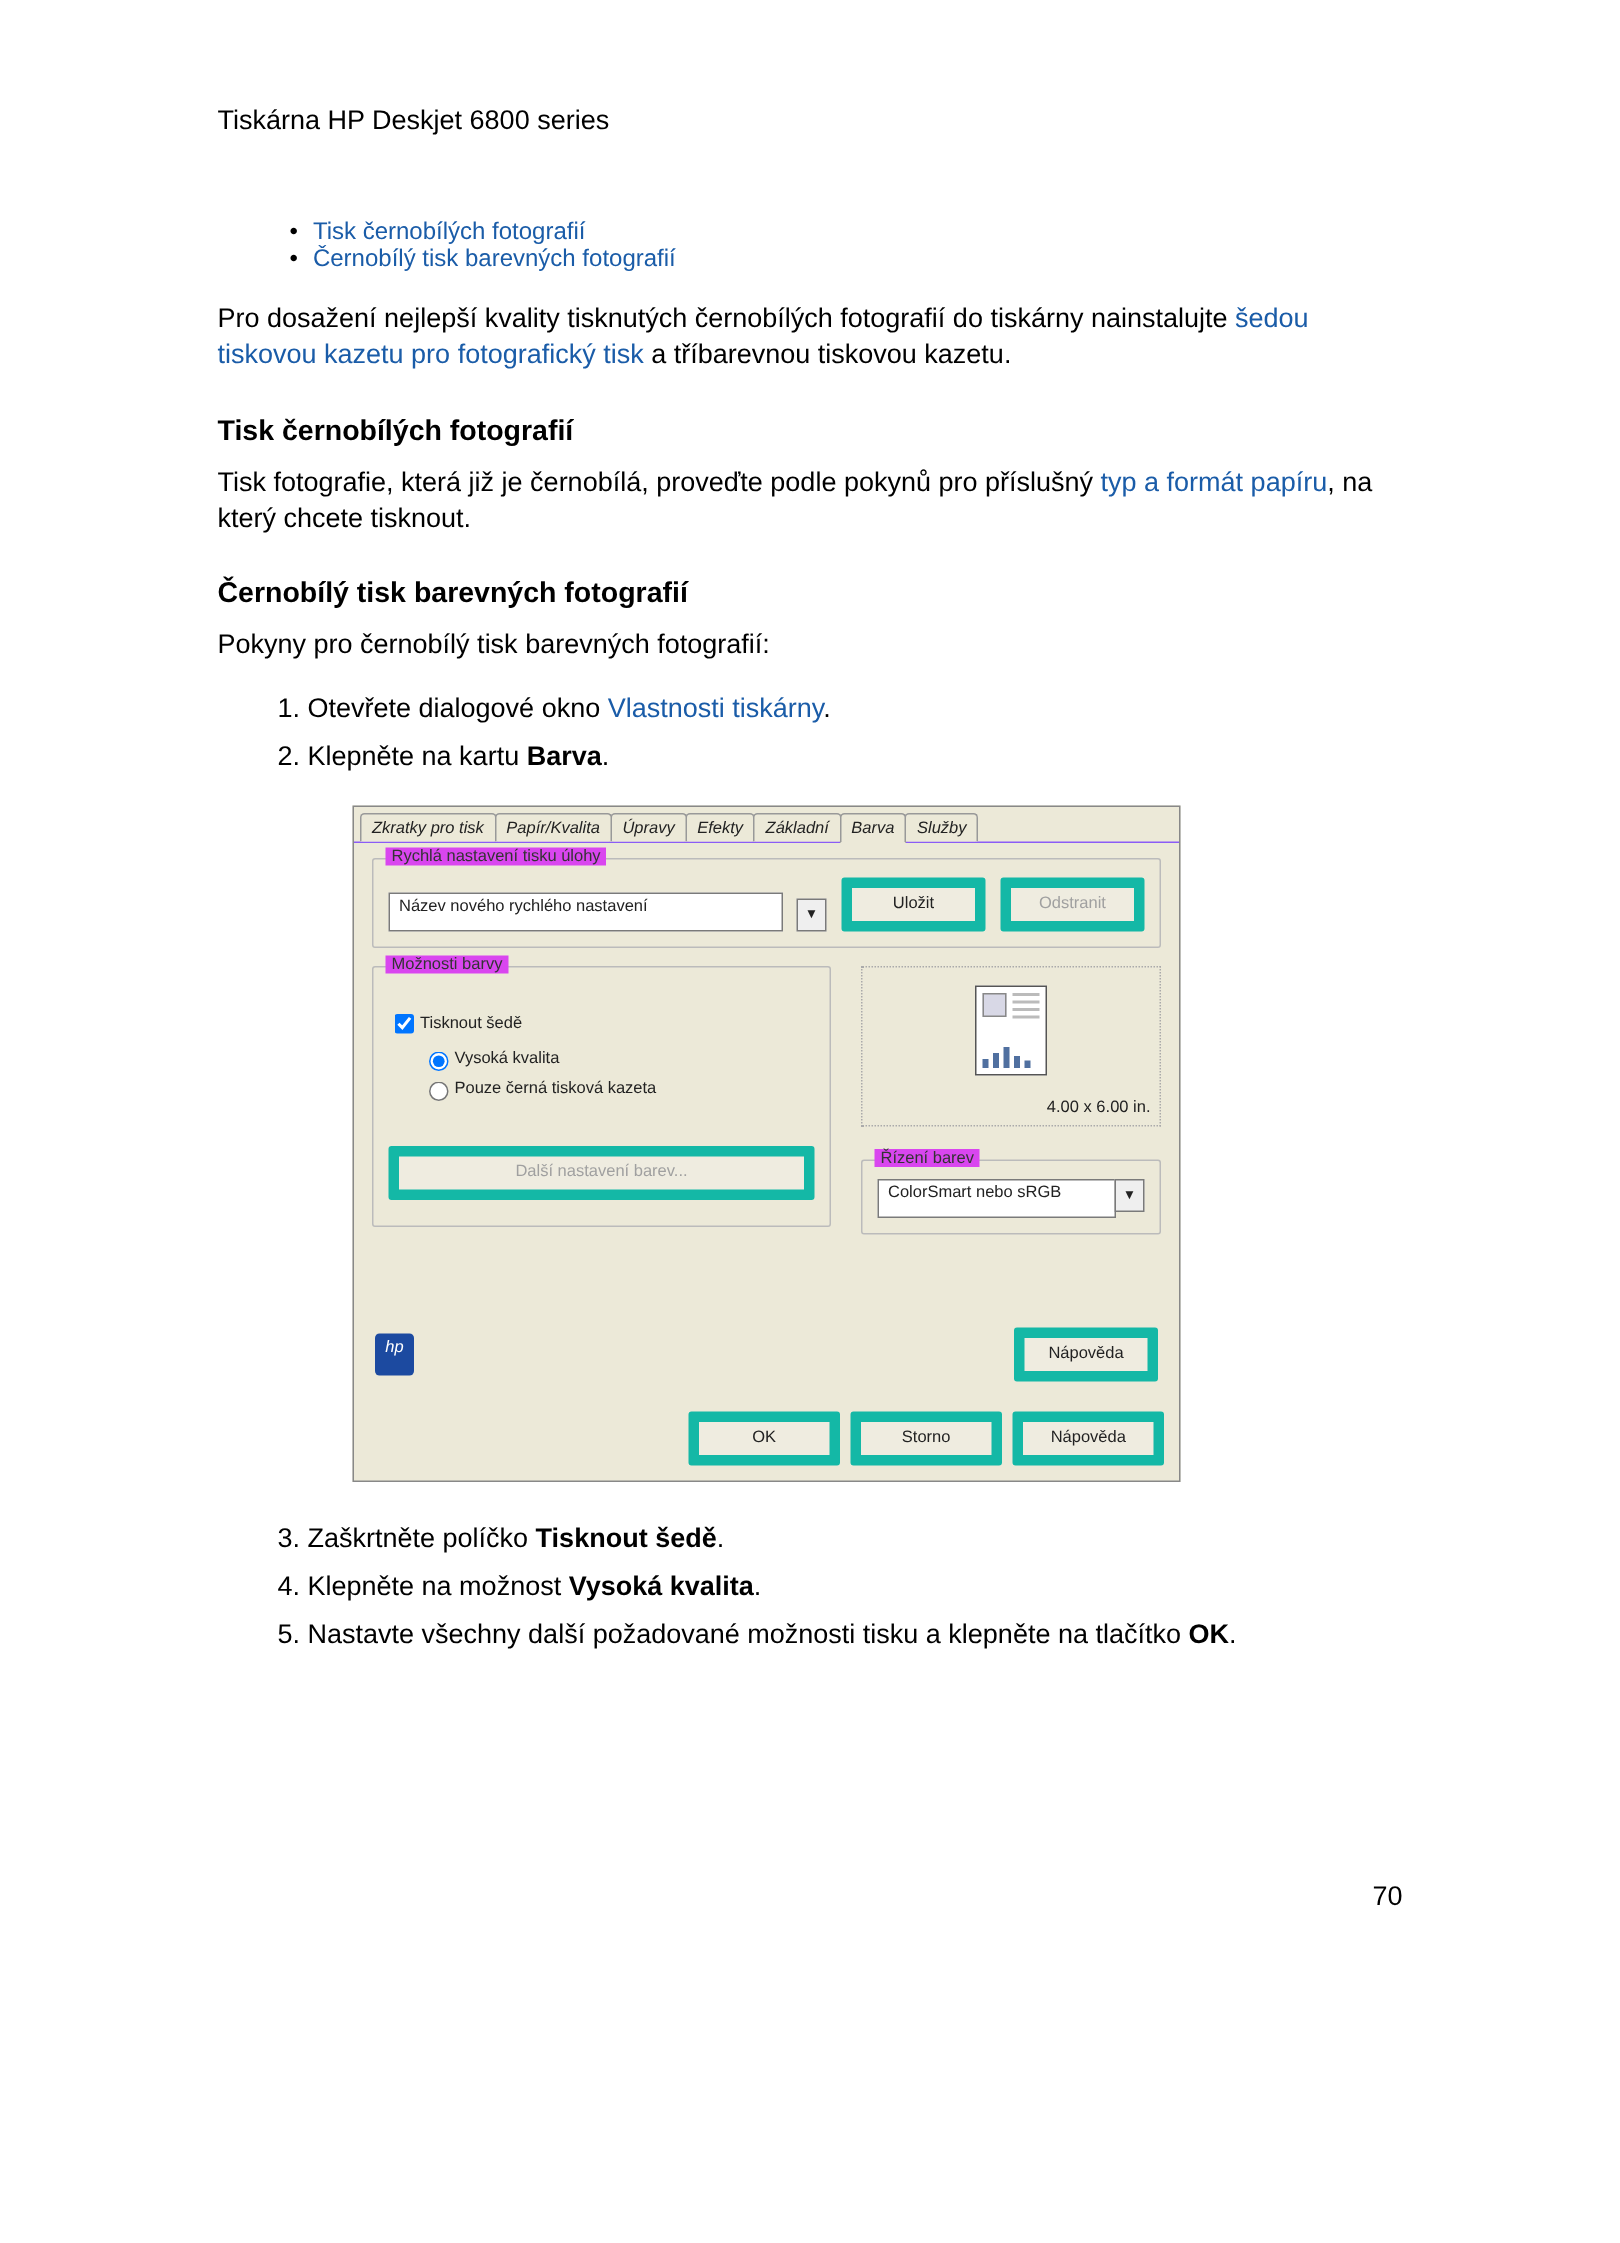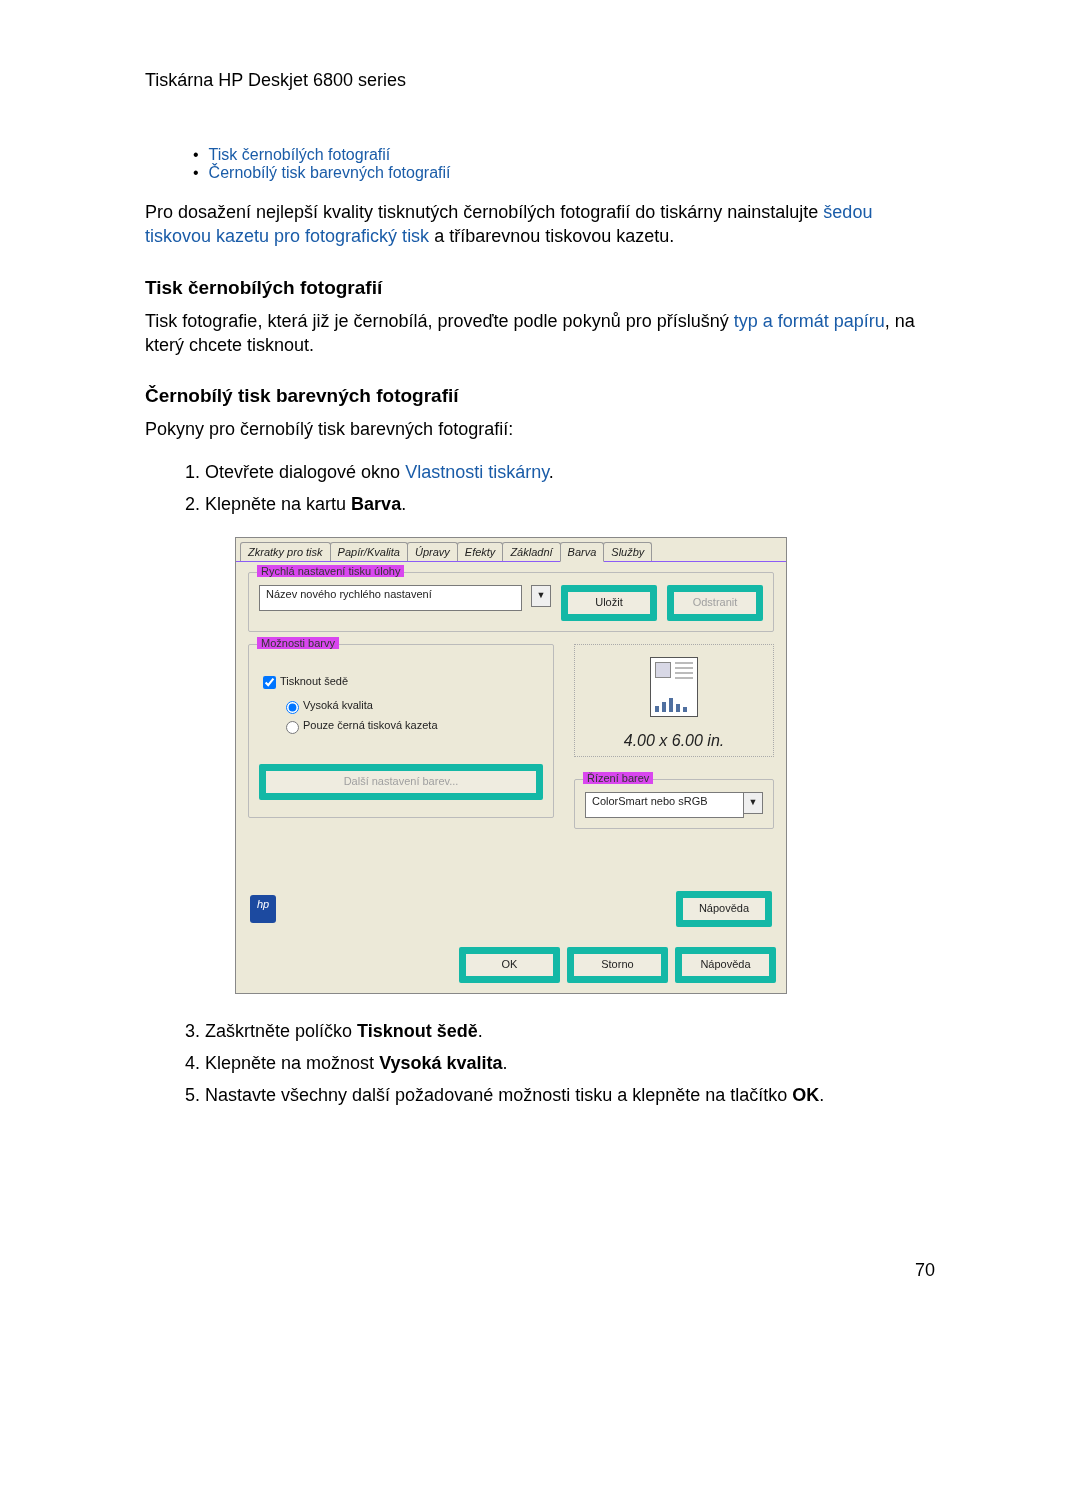--- a/index.html
+++ b/index.html
@@ -97,21 +97,21 @@
     top: -8px;
     left: 8px;
     background: #d946ef;
     padding: 0 4px;
     font-size: 11px;
     color: #333;
   }
   .row1 {
     display: flex;
     gap: 10px;
-    align-items: flex-start;
+    align-items: flex-end;
   }
   .textin {
     flex: 1;
     height: 20px;
     border: 1px solid #7a7a7a;
     background: #fff;
     padding: 2px 6px;
     font-size: 11px;
   }
   .dd {
@@ -178,24 +178,23 @@
   }
   .pv-lines div {
     height:2px; background:#bbb; margin-bottom:3px;
   }
   .pv-bars {
     position:absolute; left:4px; bottom:4px; right:4px; height:18px;
     display:flex; align-items:flex-end; gap:3px;
   }
   .pv-bars span { width:4px; background:#5070a0; }
   .pv-dim {
-    font-size: 16px;
-    text-align: center;
+    font-size: 11px;
+    text-align: right;
     margin-top: 15px;
-    font-style: italic;
   }
   .group.riz {
     margin-top: 22px;
   }
   .sel {
     display:flex;
   }
   .sel .textin { flex:1; }
   .footer-row {
     display:flex;

